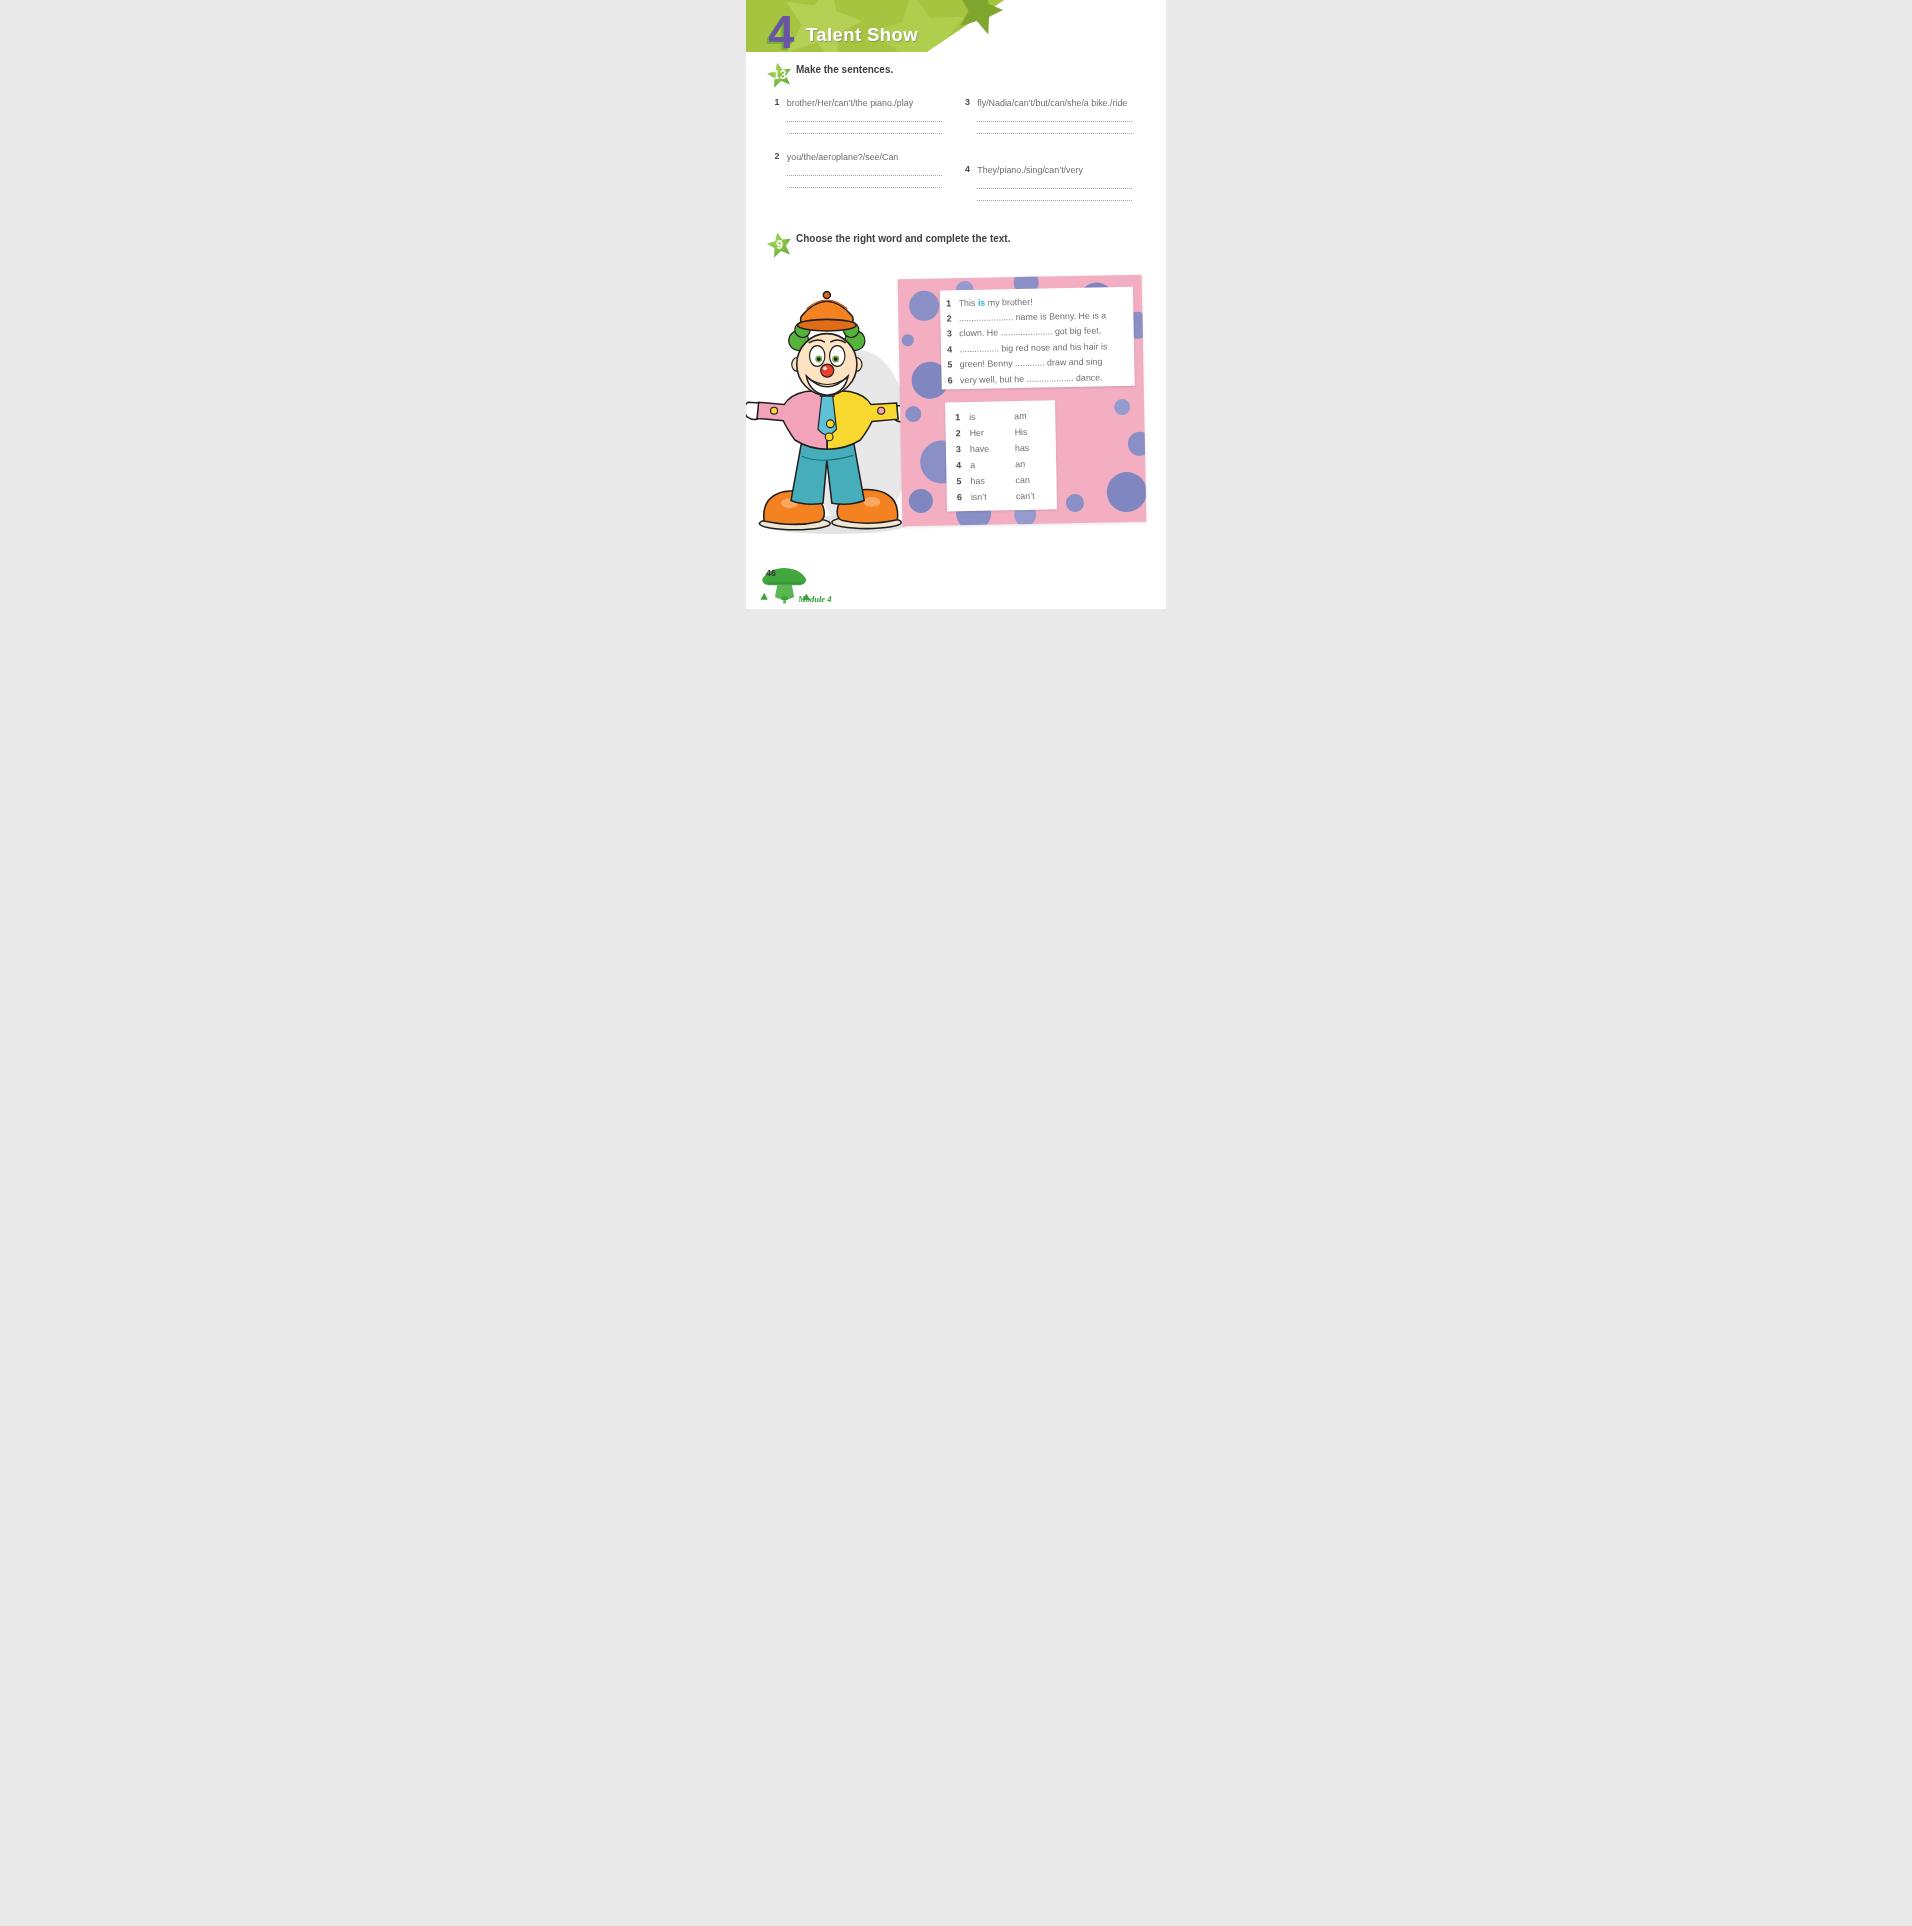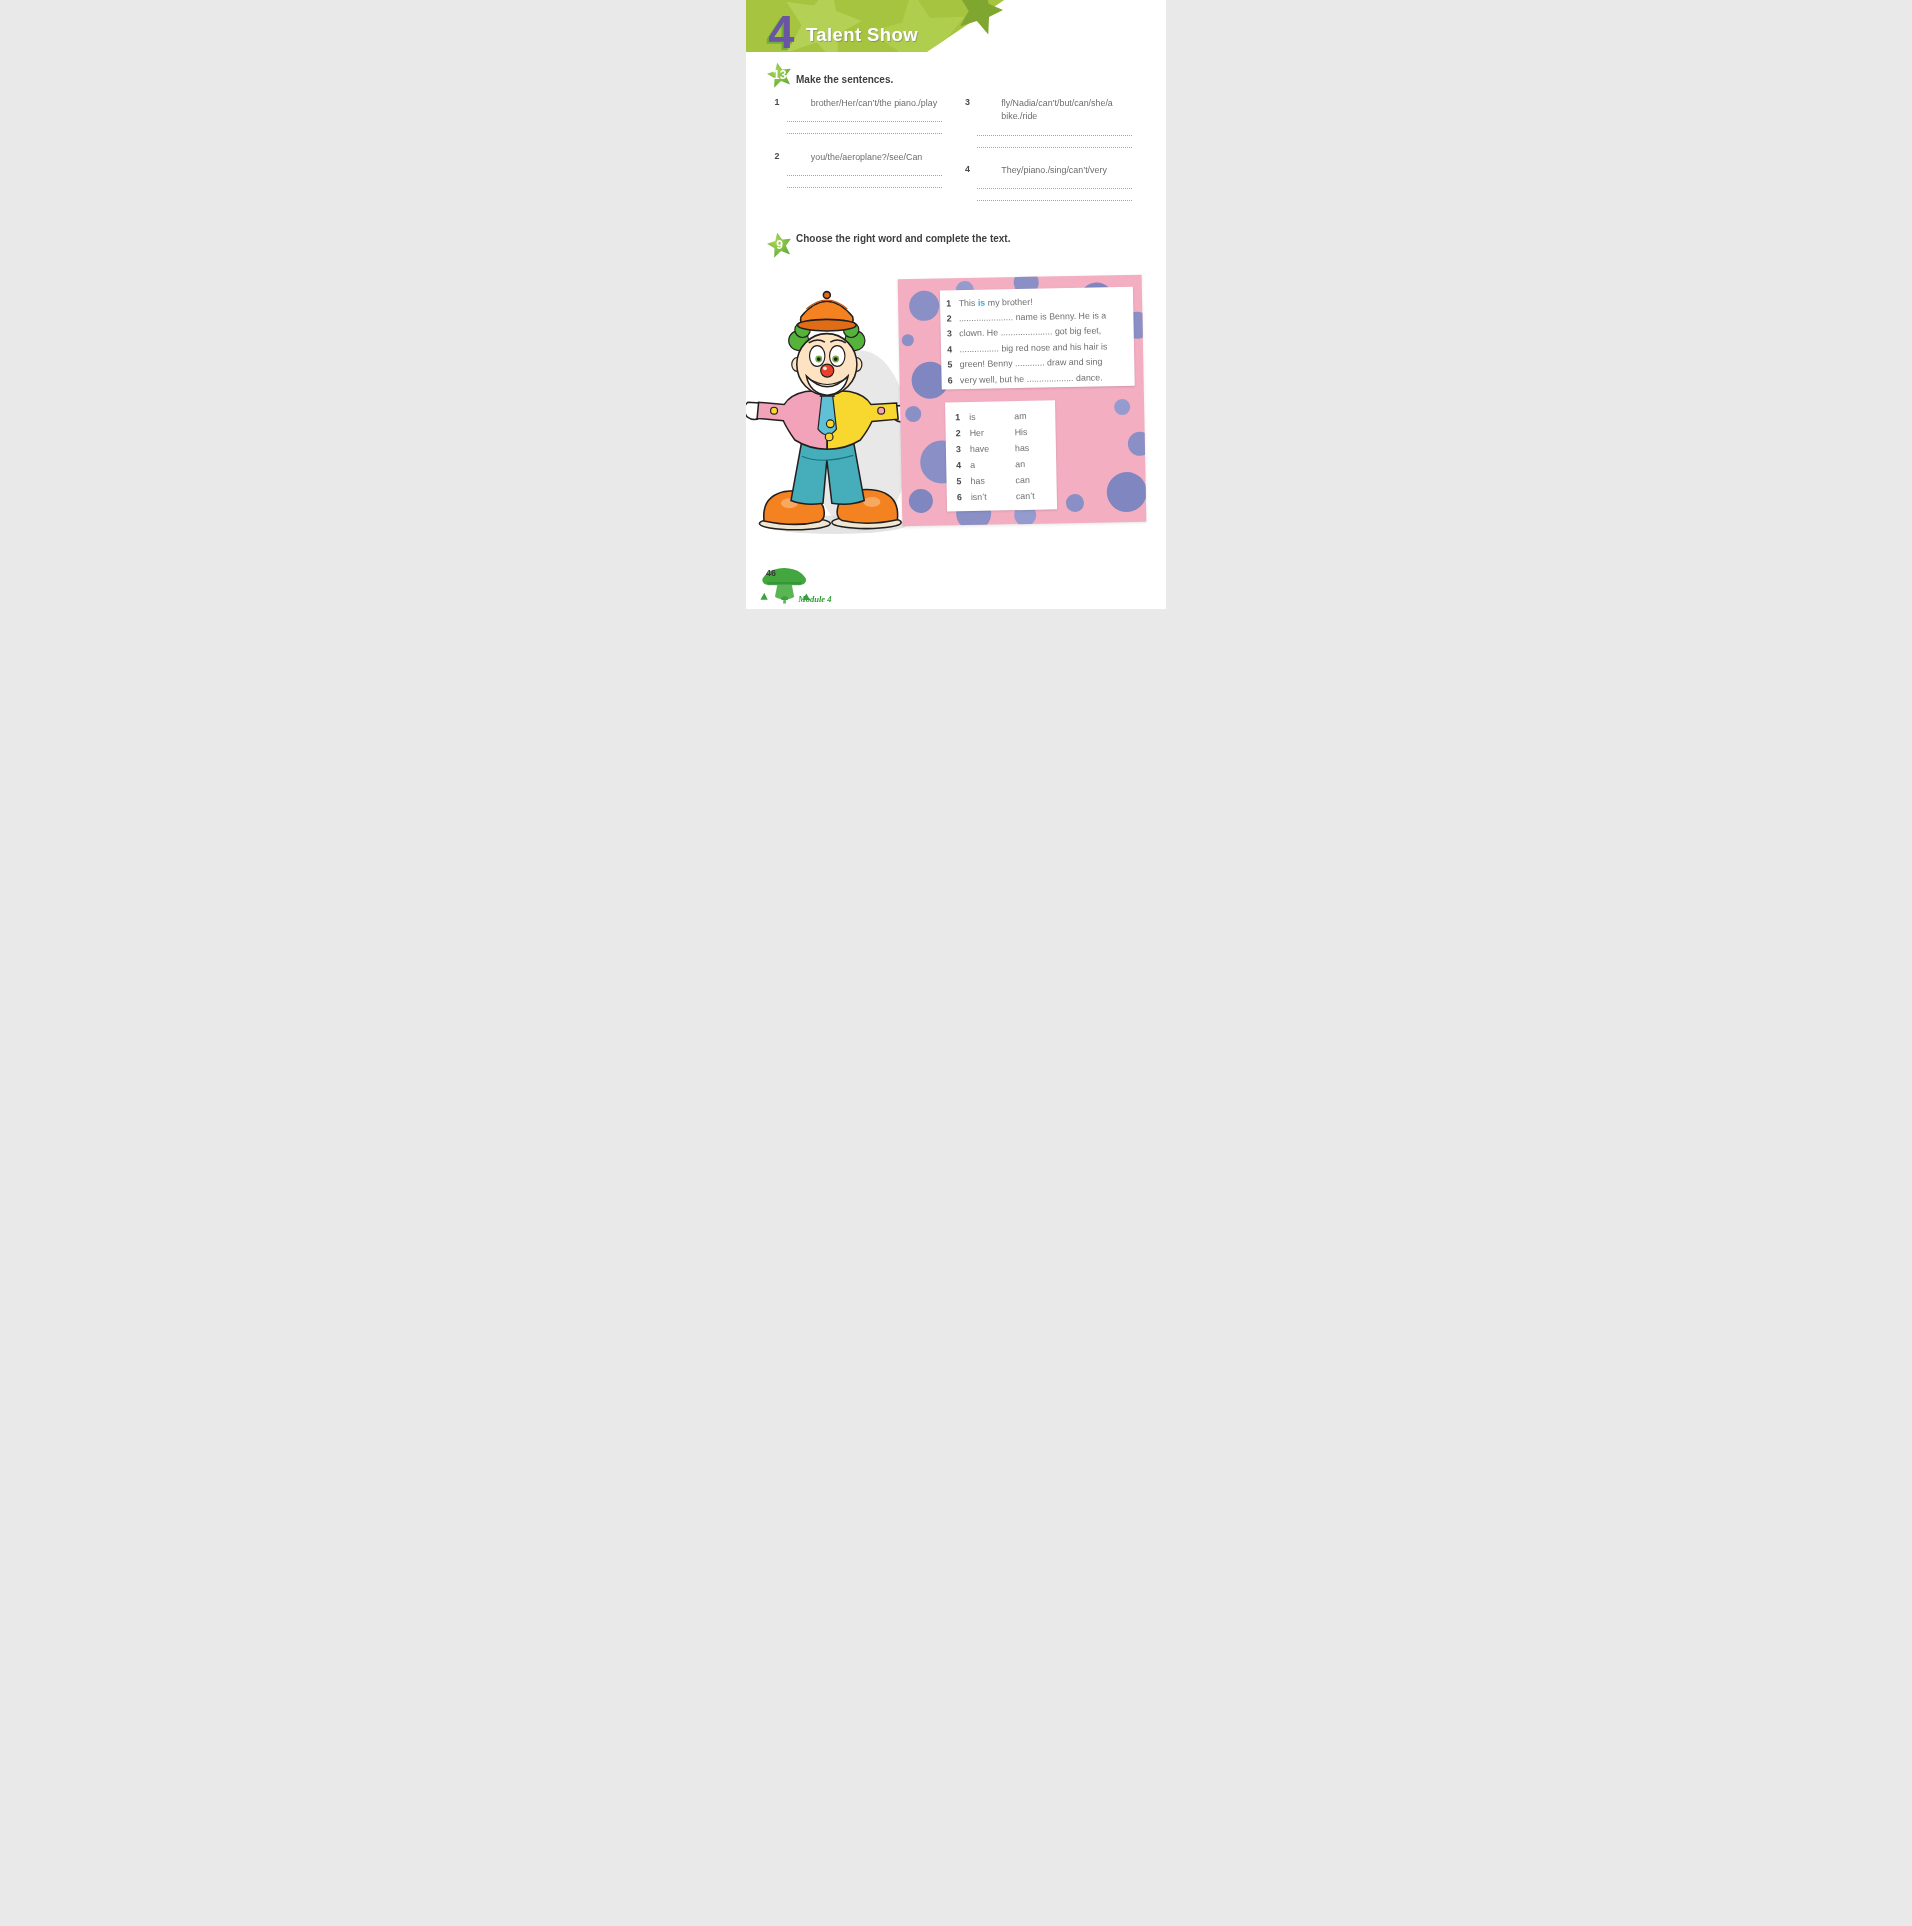--- a/index.html
+++ b/index.html
@@ -23,28 +23,28 @@
 
   
   .star-badge { position:absolute; width:25.4px; height:25.4px; display:flex; align-items:center; justify-content:center; }
   .star-shape { position:absolute; inset:0;
           clip-path:polygon(50% 2%,64% 32%,98% 36%,73% 59%,82% 96%,50% 75%,18% 96%,27% 59%,2% 36%,36% 32%);
           background:radial-gradient(circle at 38% 32%, #a8d655, #4f9f2f); transform:rotate(-12deg); }
   .badge-num { position:relative; z-index:1; color:#ffffff; font-weight:bold; font-size:12px; }
   .badge-13 { left:21px; top:62px; }
   .badge-14 { left:21px; top:232px; }
   .ex-title { position:absolute; font-size:10px; font-weight:bold; color:#3e3f41; }
-  .title-13 { left:50px; top:74px; }
+  .title-13 { left:50px; top:64px; }
   .title-14 { left:50px; top:233px; }
 
   
   .ex-item { position:absolute; width:171px; }
   .item-row { display:flex; gap:4.6px; font-size:8.9px; }
   .item-num { font-weight:bold; color:#48494b; min-width:7.7px; }
-  .item-text { color:#6b6c6f; line-height:1.5;margin-left:24px; }
+  .item-text { color:#6b6c6f; line-height:1.5; }
   .write-line { margin-left:12.3px; width:155px; height:12px; border-bottom:1.2px dotted #a3a3a3; }
   .item-1 { left:28.5px;  top:97px; }
   .item-2 { left:28.5px;  top:151px; }
   .item-3 { left:219px; top:97px; width:166px; }
   .item-4 { left:219px; top:164px; }
 
   
   .clown { position:absolute; left:-2.3px; top:275px; width:168px; height:266px; }
   .pink-panel { position:absolute; left:154px; top:277px; width:244px; height:247px;
                 background:#f3aec2; transform:rotate(-1.1deg); overflow:hidden;

